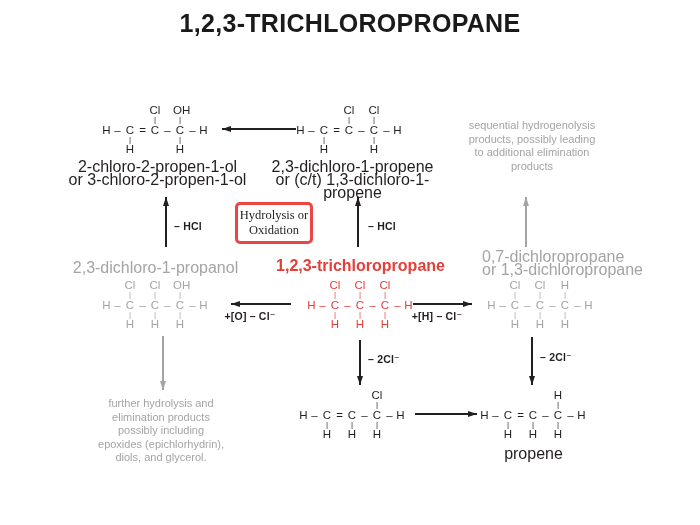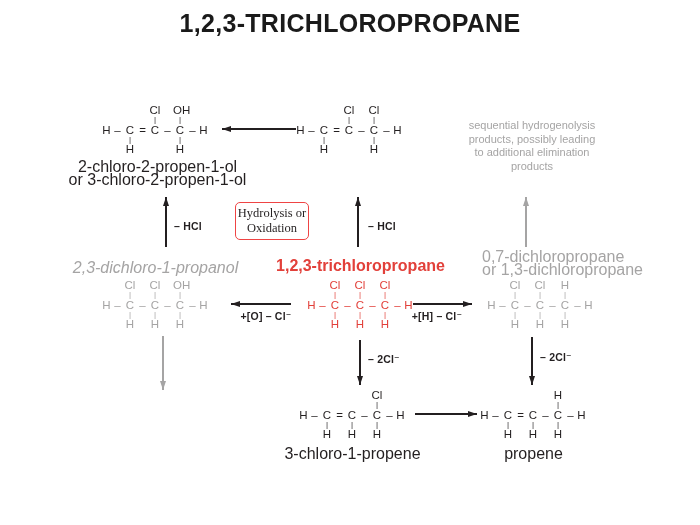--- a/index.html
+++ b/index.html
@@ -26,21 +26,21 @@
     position:absolute; font-size:16px; line-height:13px; text-align:center;
     white-space:pre-line;
   }
   .emph { font-weight:700; }
   .note {
     position:absolute; font-size:11px; line-height:13.5px; text-align:center;
     white-space:pre-line;
   }
   .rxn-box {
     position:absolute; display:flex; align-items:center; justify-content:center;
-    border:1px solid #ef4444; border-radius:5px; background:#fff;
+    border:3px solid #ef4444; border-radius:5px; background:#fff;
     font-family:"Liberation Serif","DejaVu Serif",serif; font-size:12.5px;
     line-height:15px; text-align:center; white-space:pre-line; color:#231f20;
   }
   .formula {
     position:absolute; font-size:10.5px; font-weight:700; letter-spacing:0.2px;text-align:right;
   }
   .center-w { text-align:center; }
   
   .arrow { position:absolute; }
   .arrow .shaft { position:absolute; background:currentColor; }
@@ -155,20 +155,22 @@
       <span class="scell r-sub"></span>
       <span class="scell r-sub"></span>
       <span class="scell r-sub">H</span>
       <span class="scell r-sub"></span>
       <span class="scell r-sub"></span>
       <span class="scell r-sub"></span>
       <span class="scell r-sub">H</span>
       <span class="scell r-sub"></span>
       <span class="scell r-sub"></span>
     </div>
+  <div class="mol-label" style="left:250px;top:160px;width:205px">2,3-dichloro-1-propene
+or (c/t) 1,3-dichloro-1-propene</div>
 
   <div class="note" style="left: 432px; top: 119px; width: 200px; color: rgb(165, 164, 164);">sequential hydrogenolysis
 products, possibly leading
 to additional elimination
 products</div>
 
   <div class="arrow h" style="left: 222px; top: 125px; width: 74px; color: rgb(35, 31, 32);">
     <span class="shaft"></span>
     <span class="head hd-left"></span>
   </div>
@@ -186,21 +188,21 @@
     <span class="shaft"></span>
     <span class="head hd-up"></span>
   </div>
   <div class="formula" style="left:368px;top:220px">– HCl</div>
 
   <div class="arrow v" style="left: 522px; top: 197px; height: 50px; color: rgb(165, 164, 164);">
     <span class="shaft"></span>
     <span class="head hd-up"></span>
   </div>
 
-  <div class="mol-label" style="left: 53px; top: 261px; width: 205px; color: rgb(165, 164, 164); font-style: italic;">2,3-dichloro-1-propanol</div>
+  <div class="mol-label" style="left: 53px; top: 261px; width: 205px; color: rgb(165, 164, 164);">2,3-dichloro-1-propanol</div>
   <div class="mol-label emph" style="left: 258px; top: 259px; width: 205px; color: rgb(226, 64, 58);">1,2,3-trichloropropane</div>
   <div class="mol-label" style="left: 482px; top: 250px; text-align: left; color: rgb(165, 164, 164);">0,7-dichloropropane
 or 1,3-dichloropropane</div>
 
   <div class="struct" style="left: 101px; top: 279px; color: rgb(165, 164, 164);">
       <span class="scell r-sub"></span>
       <span class="scell r-sub"></span>
       <span class="scell r-sub">Cl</span>
       <span class="scell r-sub"></span>
       <span class="scell r-sub">Cl</span>
@@ -337,21 +339,21 @@
       <span class="scell r-sub"></span>
       <span class="scell r-sub">H</span>
       <span class="scell r-sub"></span>
       <span class="scell r-sub"></span>
     </div>
 
   <div class="arrow h" style="left: 231px; top: 300px; width: 60px; color: rgb(35, 31, 32);">
     <span class="shaft"></span>
     <span class="head hd-left"></span>
   </div>
-  <div class="formula center-w" style="left:216px;top:310px;width:100px">+[O] – Cl⁻</div>
+  <div class="formula center-w" style="left:200px;top:310px;width:100px">+[O] – Cl⁻</div>
 
   <div class="arrow h" style="left: 413px; top: 300px; width: 59px; color: rgb(35, 31, 32);">
     <span class="shaft"></span>
     <span class="head hd-right"></span>
   </div>
   <div class="formula center-w" style="left:387px;top:310px;width:100px">+[H] – Cl⁻</div>
 
   <div class="arrow v" style="left: 159px; top: 336px; height: 54px; color: rgb(165, 164, 164);">
     <span class="shaft"></span>
     <span class="head hd-down"></span>
@@ -363,20 +365,25 @@
   </div>
   <div class="formula" style="left:368px;top:353px">– 2Cl⁻</div>
 
 
   <div class="arrow v" style="left: 528px; top: 337px; height: 48px; color: rgb(35, 31, 32);">
     <span class="shaft"></span>
     <span class="head hd-down"></span>
   </div>
   <div class="formula" style="left:540px;top:351px">– 2Cl⁻</div>
 
+  <div class="note" style="left: 61px; top: 397px; width: 200px; color: rgb(165, 164, 164);">further hydrolysis and
+elimination products
+possibly including
+epoxides (epichlorhydrin),
+diols, and glycerol.</div>
 
   <div class="struct" style="left: 298px; top: 389px; color: rgb(35, 31, 32);">
       <span class="scell r-sub"></span>
       <span class="scell r-sub"></span>
       <span class="scell r-sub"></span>
       <span class="scell r-sub"></span>
       <span class="scell r-sub"></span>
       <span class="scell r-sub"></span>
       <span class="scell r-sub">Cl</span>
       <span class="scell r-sub"></span>
@@ -411,21 +418,20 @@
       <span class="scell r-sub"></span>
       <span class="scell r-sub"></span>
       <span class="scell r-sub">H</span>
       <span class="scell r-sub"></span>
       <span class="scell r-sub">H</span>
       <span class="scell r-sub"></span>
       <span class="scell r-sub">H</span>
       <span class="scell r-sub"></span>
       <span class="scell r-sub"></span>
     </div>
-  <div class="mol-label" style="left:250px;top:447px;width:205px">3-chloro-1-propene</div>
 
   <div class="arrow h" style="left: 415px; top: 410px; width: 62px; color: rgb(35, 31, 32);">
     <span class="shaft"></span>
     <span class="head hd-right"></span>
   </div>
 
   <div class="struct" style="left: 479px; top: 389px; color: rgb(35, 31, 32);">
       <span class="scell r-sub"></span>
       <span class="scell r-sub"></span>
       <span class="scell r-sub"></span>

